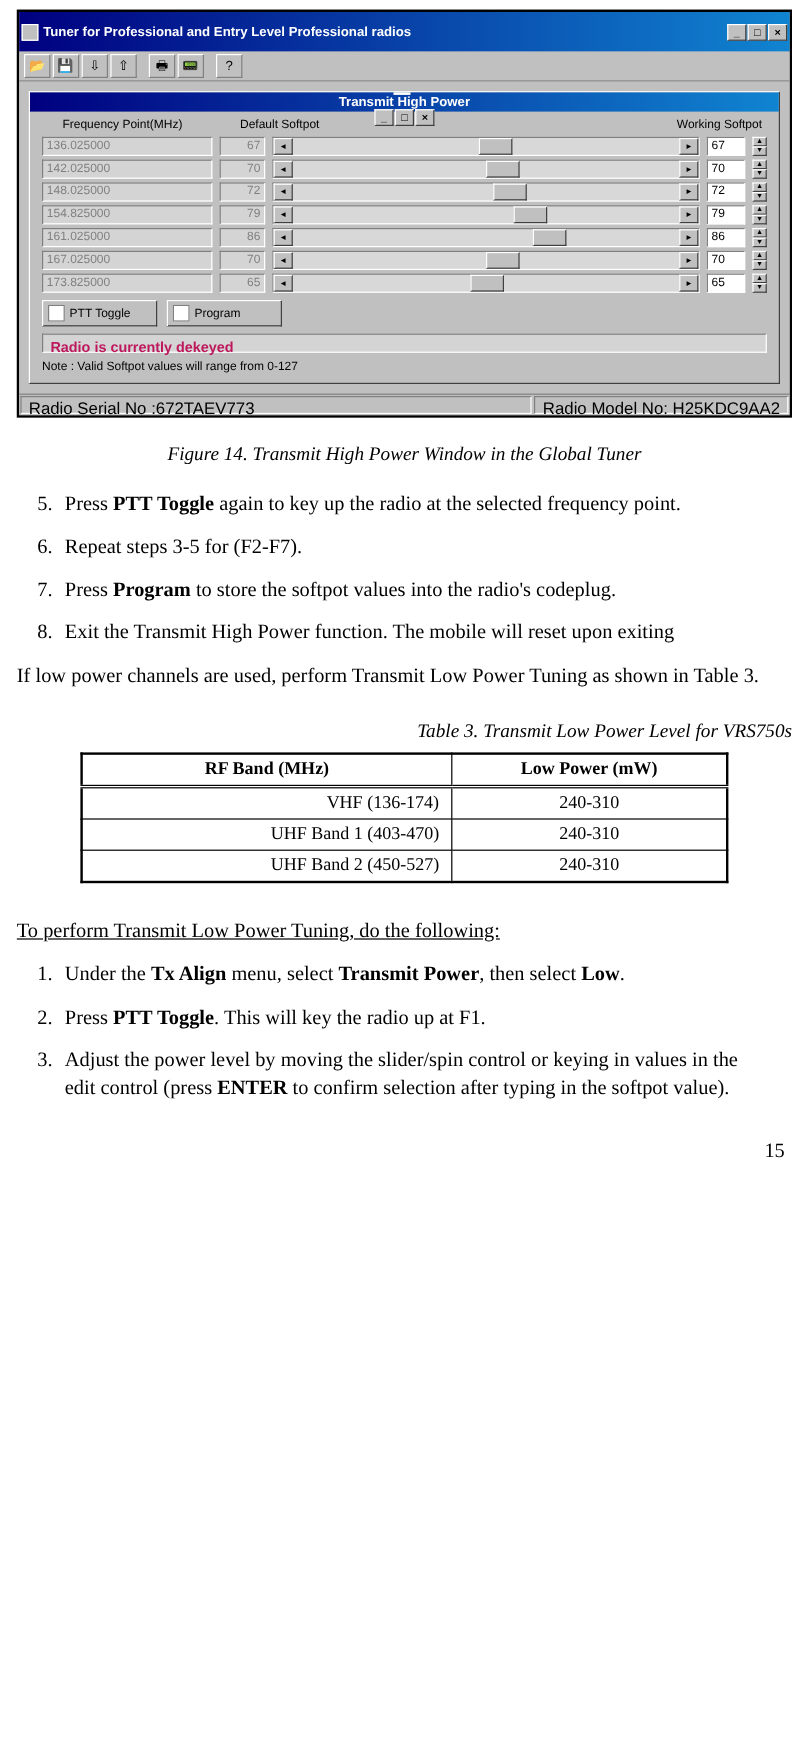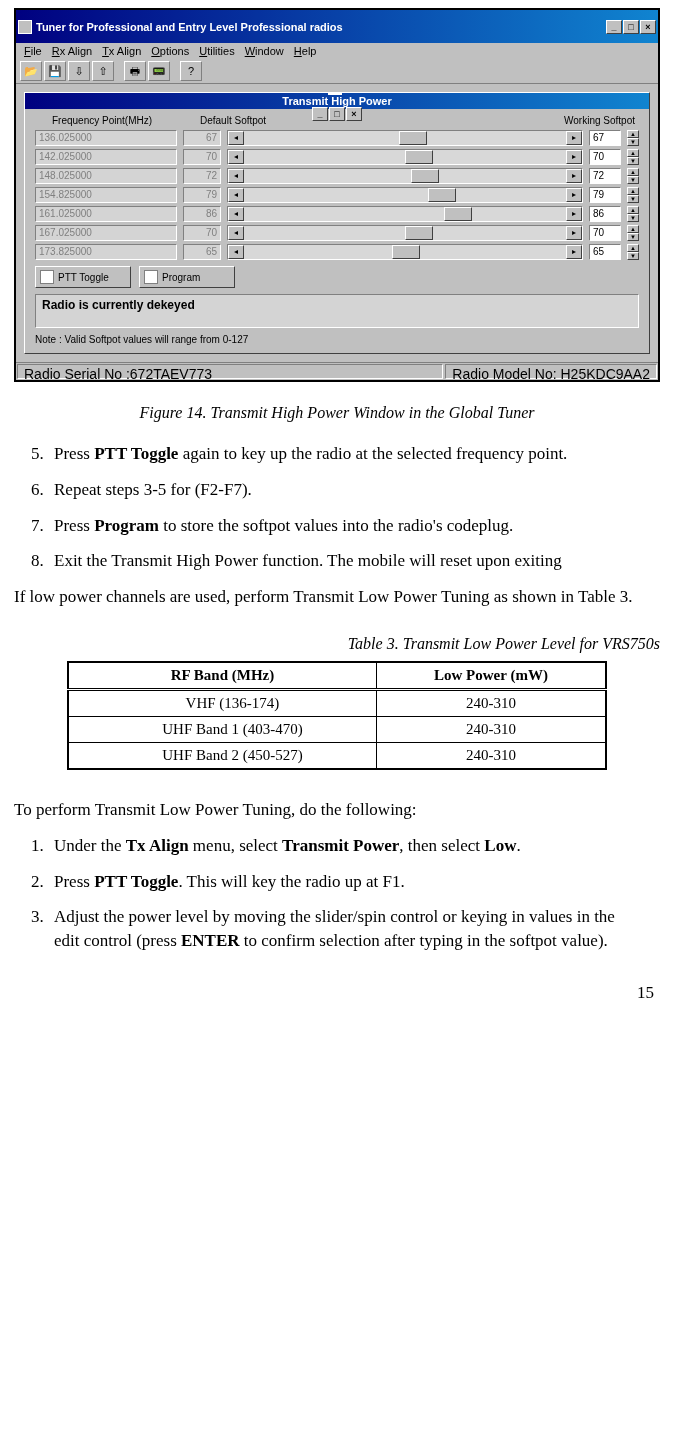--- a/index.html
+++ b/index.html
@@ -221,27 +221,27 @@
     padding: 0 4px;
   }
   .mini-icon {
     width: 14px; height: 14px;
     background: #fff;
     border: 1px solid #808080;
   }
 
   .status-box {
     margin-top: 6px;
-    height: 34px;
+    height: 16px;
     background: #d4d4d4;
     border-top: 1px solid #808080;
     border-left: 1px solid #808080;
     border-right: 1px solid #fff;
     border-bottom: 1px solid #fff;
-    color: #000000;
+    color: #be185d;
     font-size: 12px;
     font-weight: bold;
     padding: 3px 6px;
   }
   .note-line {
     font-size: 10px;
     margin-top: 6px;
   }
 
   .statusbar {
@@ -301,21 +301,21 @@
     border: 1px solid #000;
     padding: 4px 10px;
     font-size: 15px;
     text-align: center;
   }
   table.data-table th {
     font-weight: bold;
     border-bottom: 3px double #000;
     font-family: Georgia, serif;
   }
-  table.data-table td.left { text-align: center; padding-left: 30px; }
+  table.data-table td.left { text-align: right; padding-left: 30px; }
   table.data-table { border: 2px solid #000; }
 
   .page-num {
     text-align: right;
     font-size: 17px;
     margin-top: 30px;
     padding-right: 6px;
   }
 </style>
 </head>
@@ -327,29 +327,20 @@
     <div class="titlebar">
       <span class="titlebar-icon"></span>
       <span class="titlebar-text">Tuner for Professional and Entry Level Professional radios</span>
       <div class="titlebar-btns">
         <div class="titlebar-btn">_</div>
         <div class="titlebar-btn">□</div>
         <div class="titlebar-btn">×</div>
       </div>
     </div>
 
-    <div class="menubar">
-      <span><u>F</u><span>ile</span></span>
-      <span><u>R</u>x Align</span>
-      <span><u>T</u>x Align</span>
-      <span><u>O</u>ptions</span>
-      <span><u>U</u>tilities</span>
-      <span><u>W</u>indow</span>
-      <span><u>H</u>elp</span>
-    </div>
 
     <div class="toolbar">
       <div class="tool-btn">📂</div>
       <div class="tool-btn">💾</div>
       <div class="tool-btn">⇩</div>
       <div class="tool-btn">⇧</div>
       <div class="tool-sep"></div>
       <div class="tool-btn">🖶</div>
       <div class="tool-btn">📟</div>
       <div class="tool-sep"></div>
@@ -543,21 +534,21 @@
           <td class="left">UHF Band 1 (403-470)</td>
           <td>240-310</td>
         </tr>
         <tr>
           <td class="left">UHF Band 2 (450-527)</td>
           <td>240-310</td>
         </tr>
       </tbody>
   </table>
 
-  <div class="body-para" style="margin-top:28px;">To perform Transmit Low Power Tuning, do the following:</div>
+  <div class="body-para" style="margin-top:28px;text-decoration:underline;">To perform Transmit Low Power Tuning, do the following:</div>
 
   <ol class="steps" id="steps-b" start="1">
       <li>Under the <b>Tx Align</b> menu, select <b>Transmit Power</b>, then select <b>Low</b>.</li>
       <li>Press <b>PTT Toggle</b>. This will key the radio up at F1.</li>
       <li>Adjust the power level by moving the slider/spin control or keying in values in the edit control (press <b>ENTER</b> to confirm selection after typing in the softpot value).</li>
     </ol>
 
   <div class="page-num">15</div>
 </div>
 

